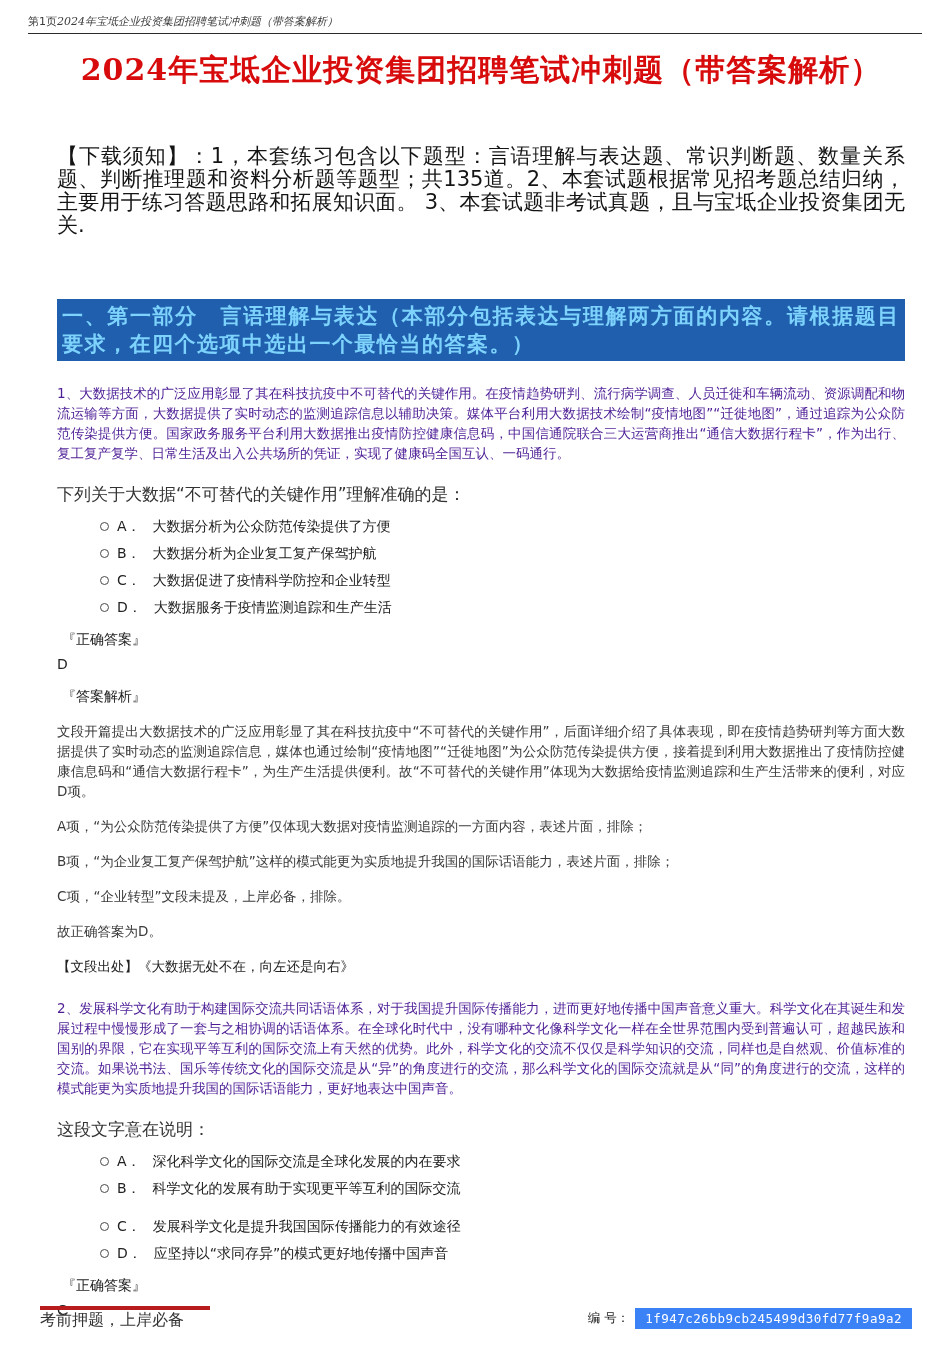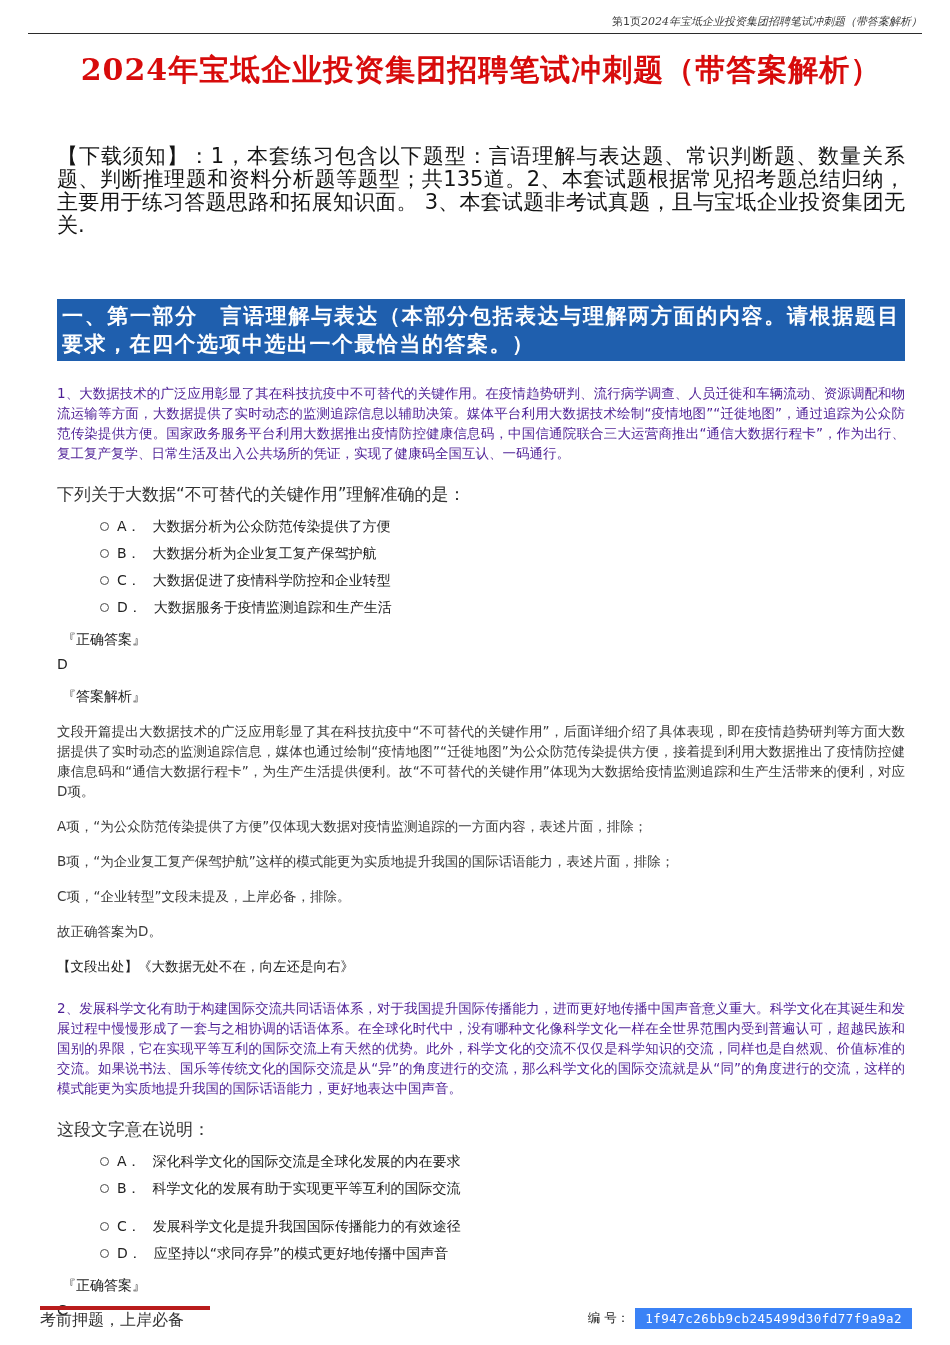--- a/index.html
+++ b/index.html
@@ -4,37 +4,37 @@
 <style>
   * { margin:0; padding:0; box-sizing:border-box; }
   html,body { background:#ffffff; }
   body {
     width:950px; height:1345px; position:relative; overflow:hidden;
     font-family:"DejaVu Sans","Liberation Sans",sans-serif;
     color:#222;
   }
   .hdr {
     margin:14px 28px 11px 28px;
-    display:flex; justify-content:flex-end; align-items:flex-end;
+    display:flex; justify-content:flex-start; align-items:flex-end;
     padding-bottom:4px; border-bottom:1px solid #2b2b2b;
     font-size:11px; color:#3c3c3c;
   }
   .hdr-right { font-family:"DejaVu Serif","Liberation Serif",serif; font-style:italic; }
   .title {
     margin:16px 45px 0 57px; text-align:center;
     color:#d70b0b; font-size:30px; font-weight:bold; letter-spacing:1px;
     font-family:"DejaVu Serif","Liberation Serif",serif;
   }
   .main { margin:0 45px 0 57px; }
   .notice {
     margin-top:54px; font-size:21px; line-height:23px; color:#141414;
     text-align:justify;
   }
   .section {
-    margin-top:62px; background:#1f5fae; color:#ffffff;
+    margin-top:62px; background:#1f5fae; color:#7dd3fc;
     font-size:21px; font-weight:bold; line-height:28px; letter-spacing:1.5px;
     padding:3px 5px; text-align:justify;
   }
   .stem {
     margin-top:22px; font-size:13.5px; line-height:20px; color:#4c1d95;
     text-align:justify;
   }
   .ask { margin-top:20px; font-size:17px; color:#333; }
   .options { margin-top:12px; margin-left:43px; }
   .option {

